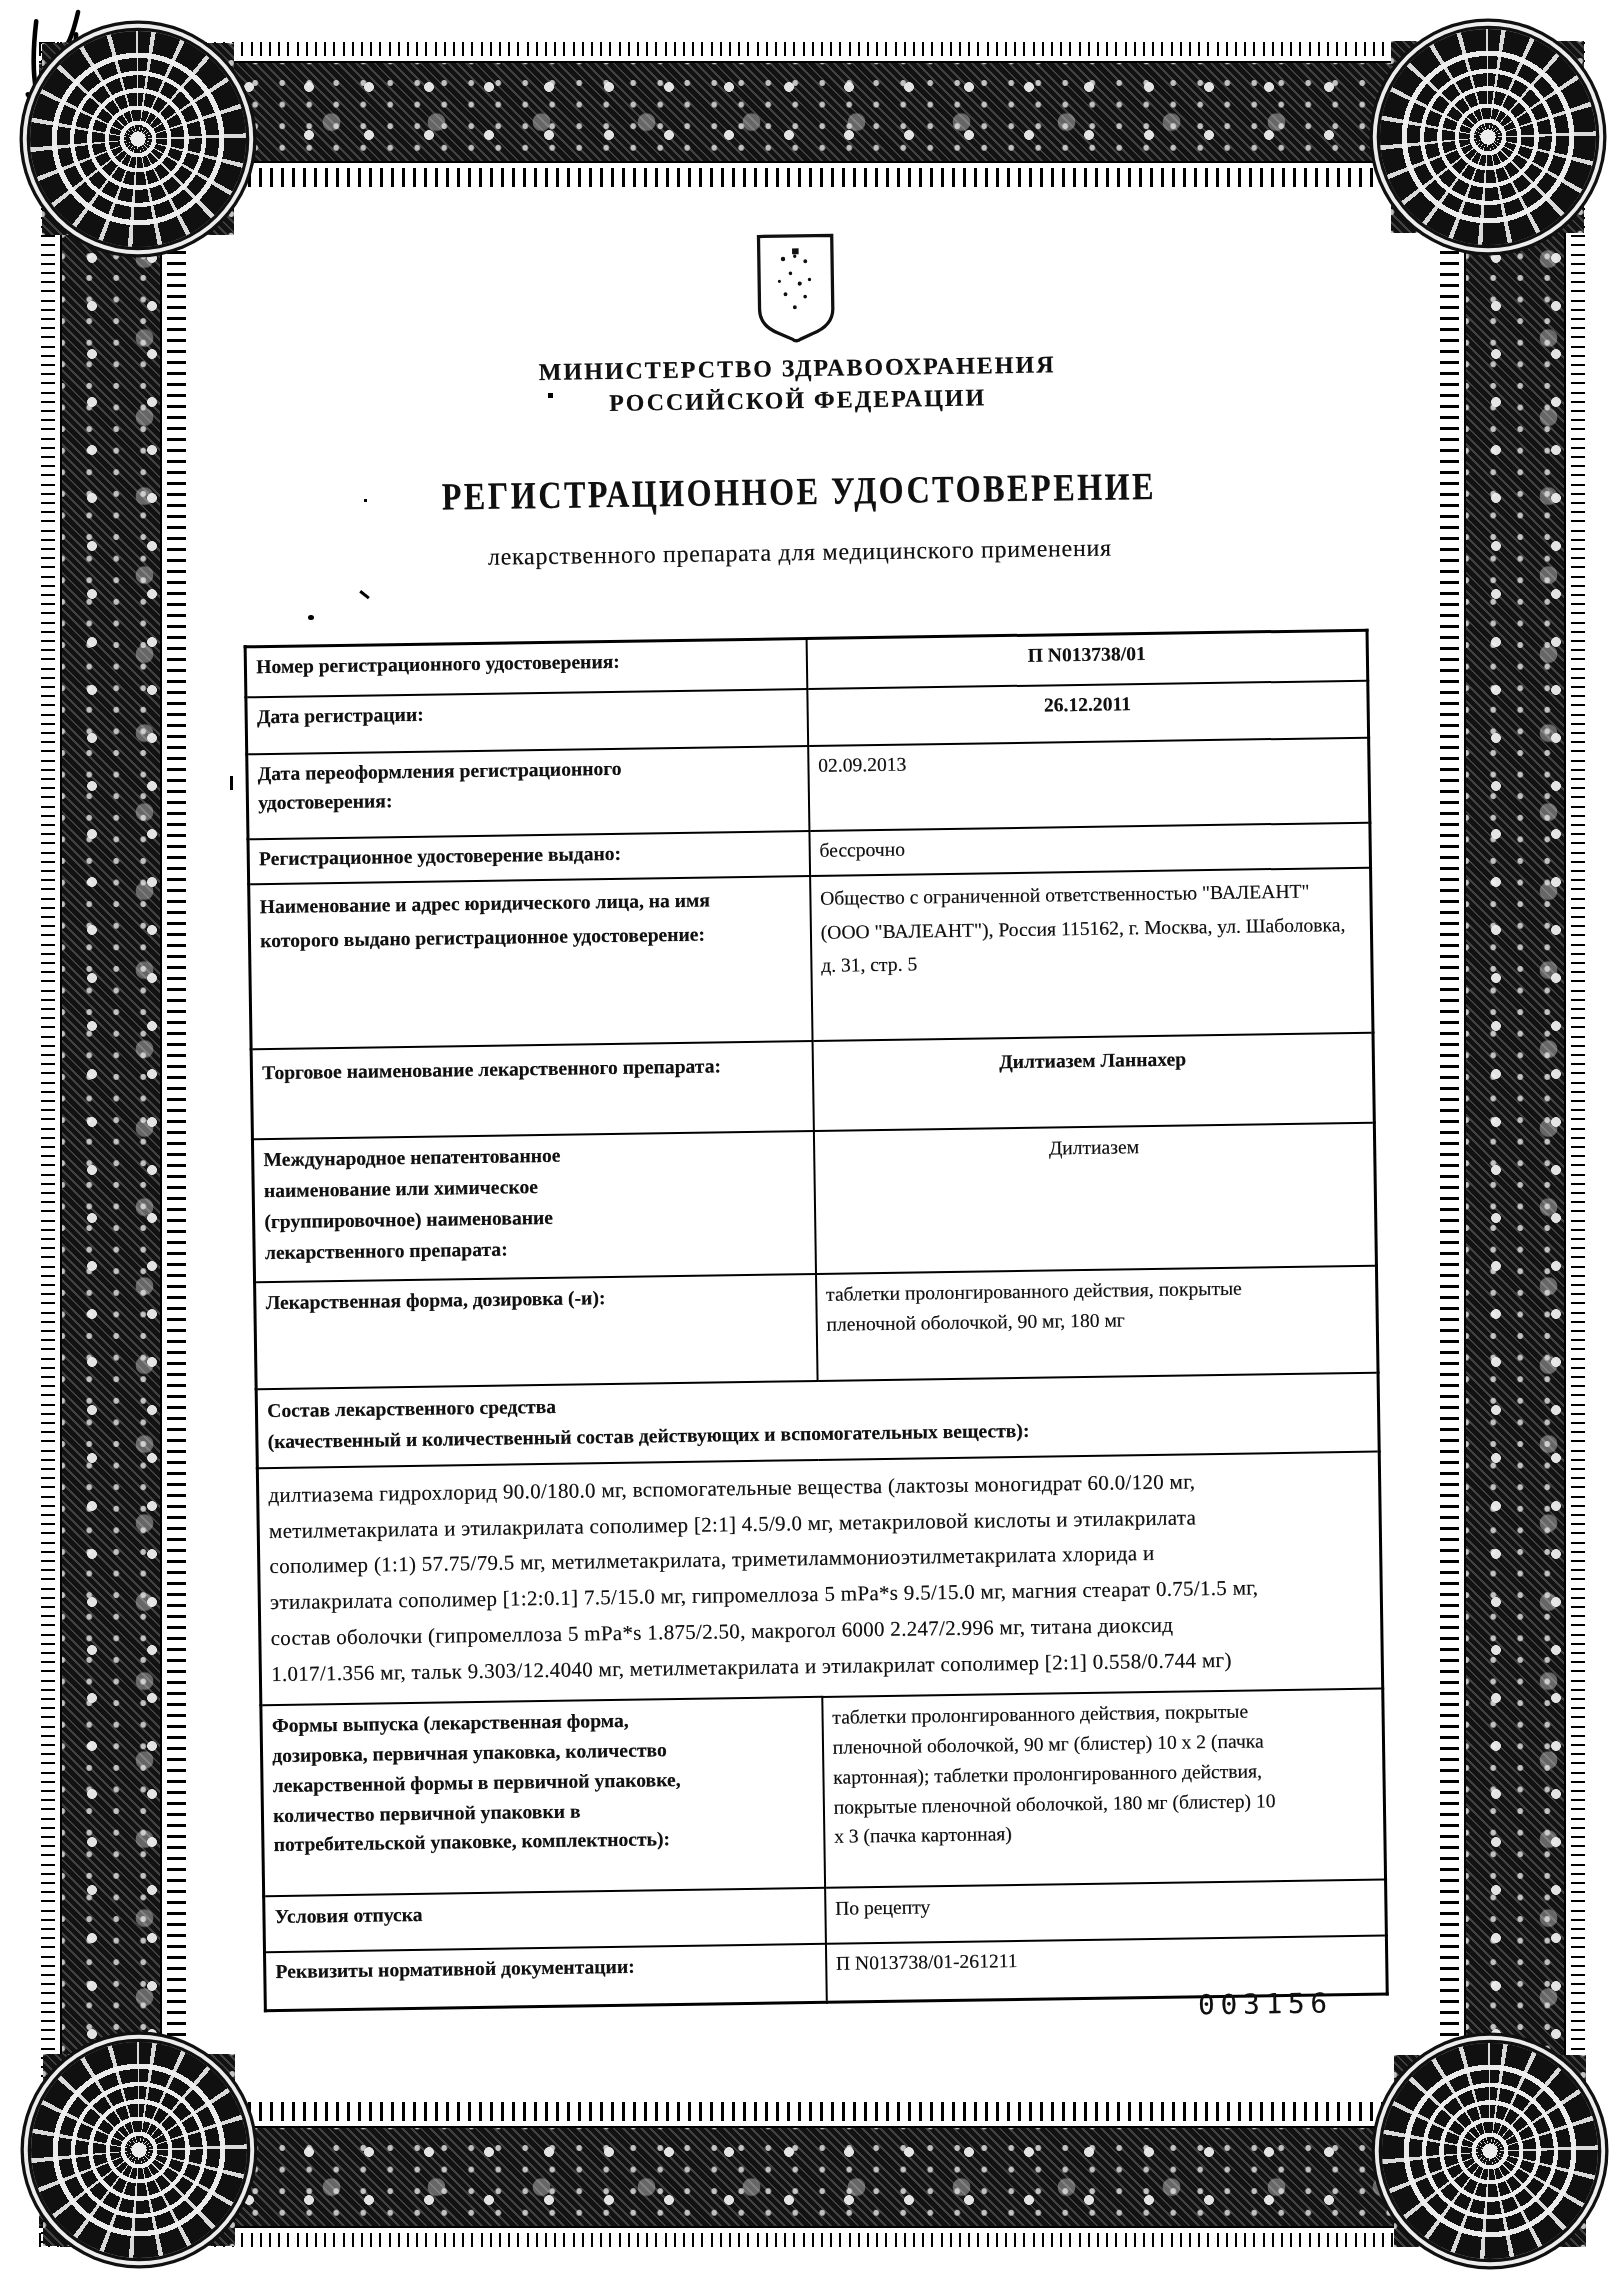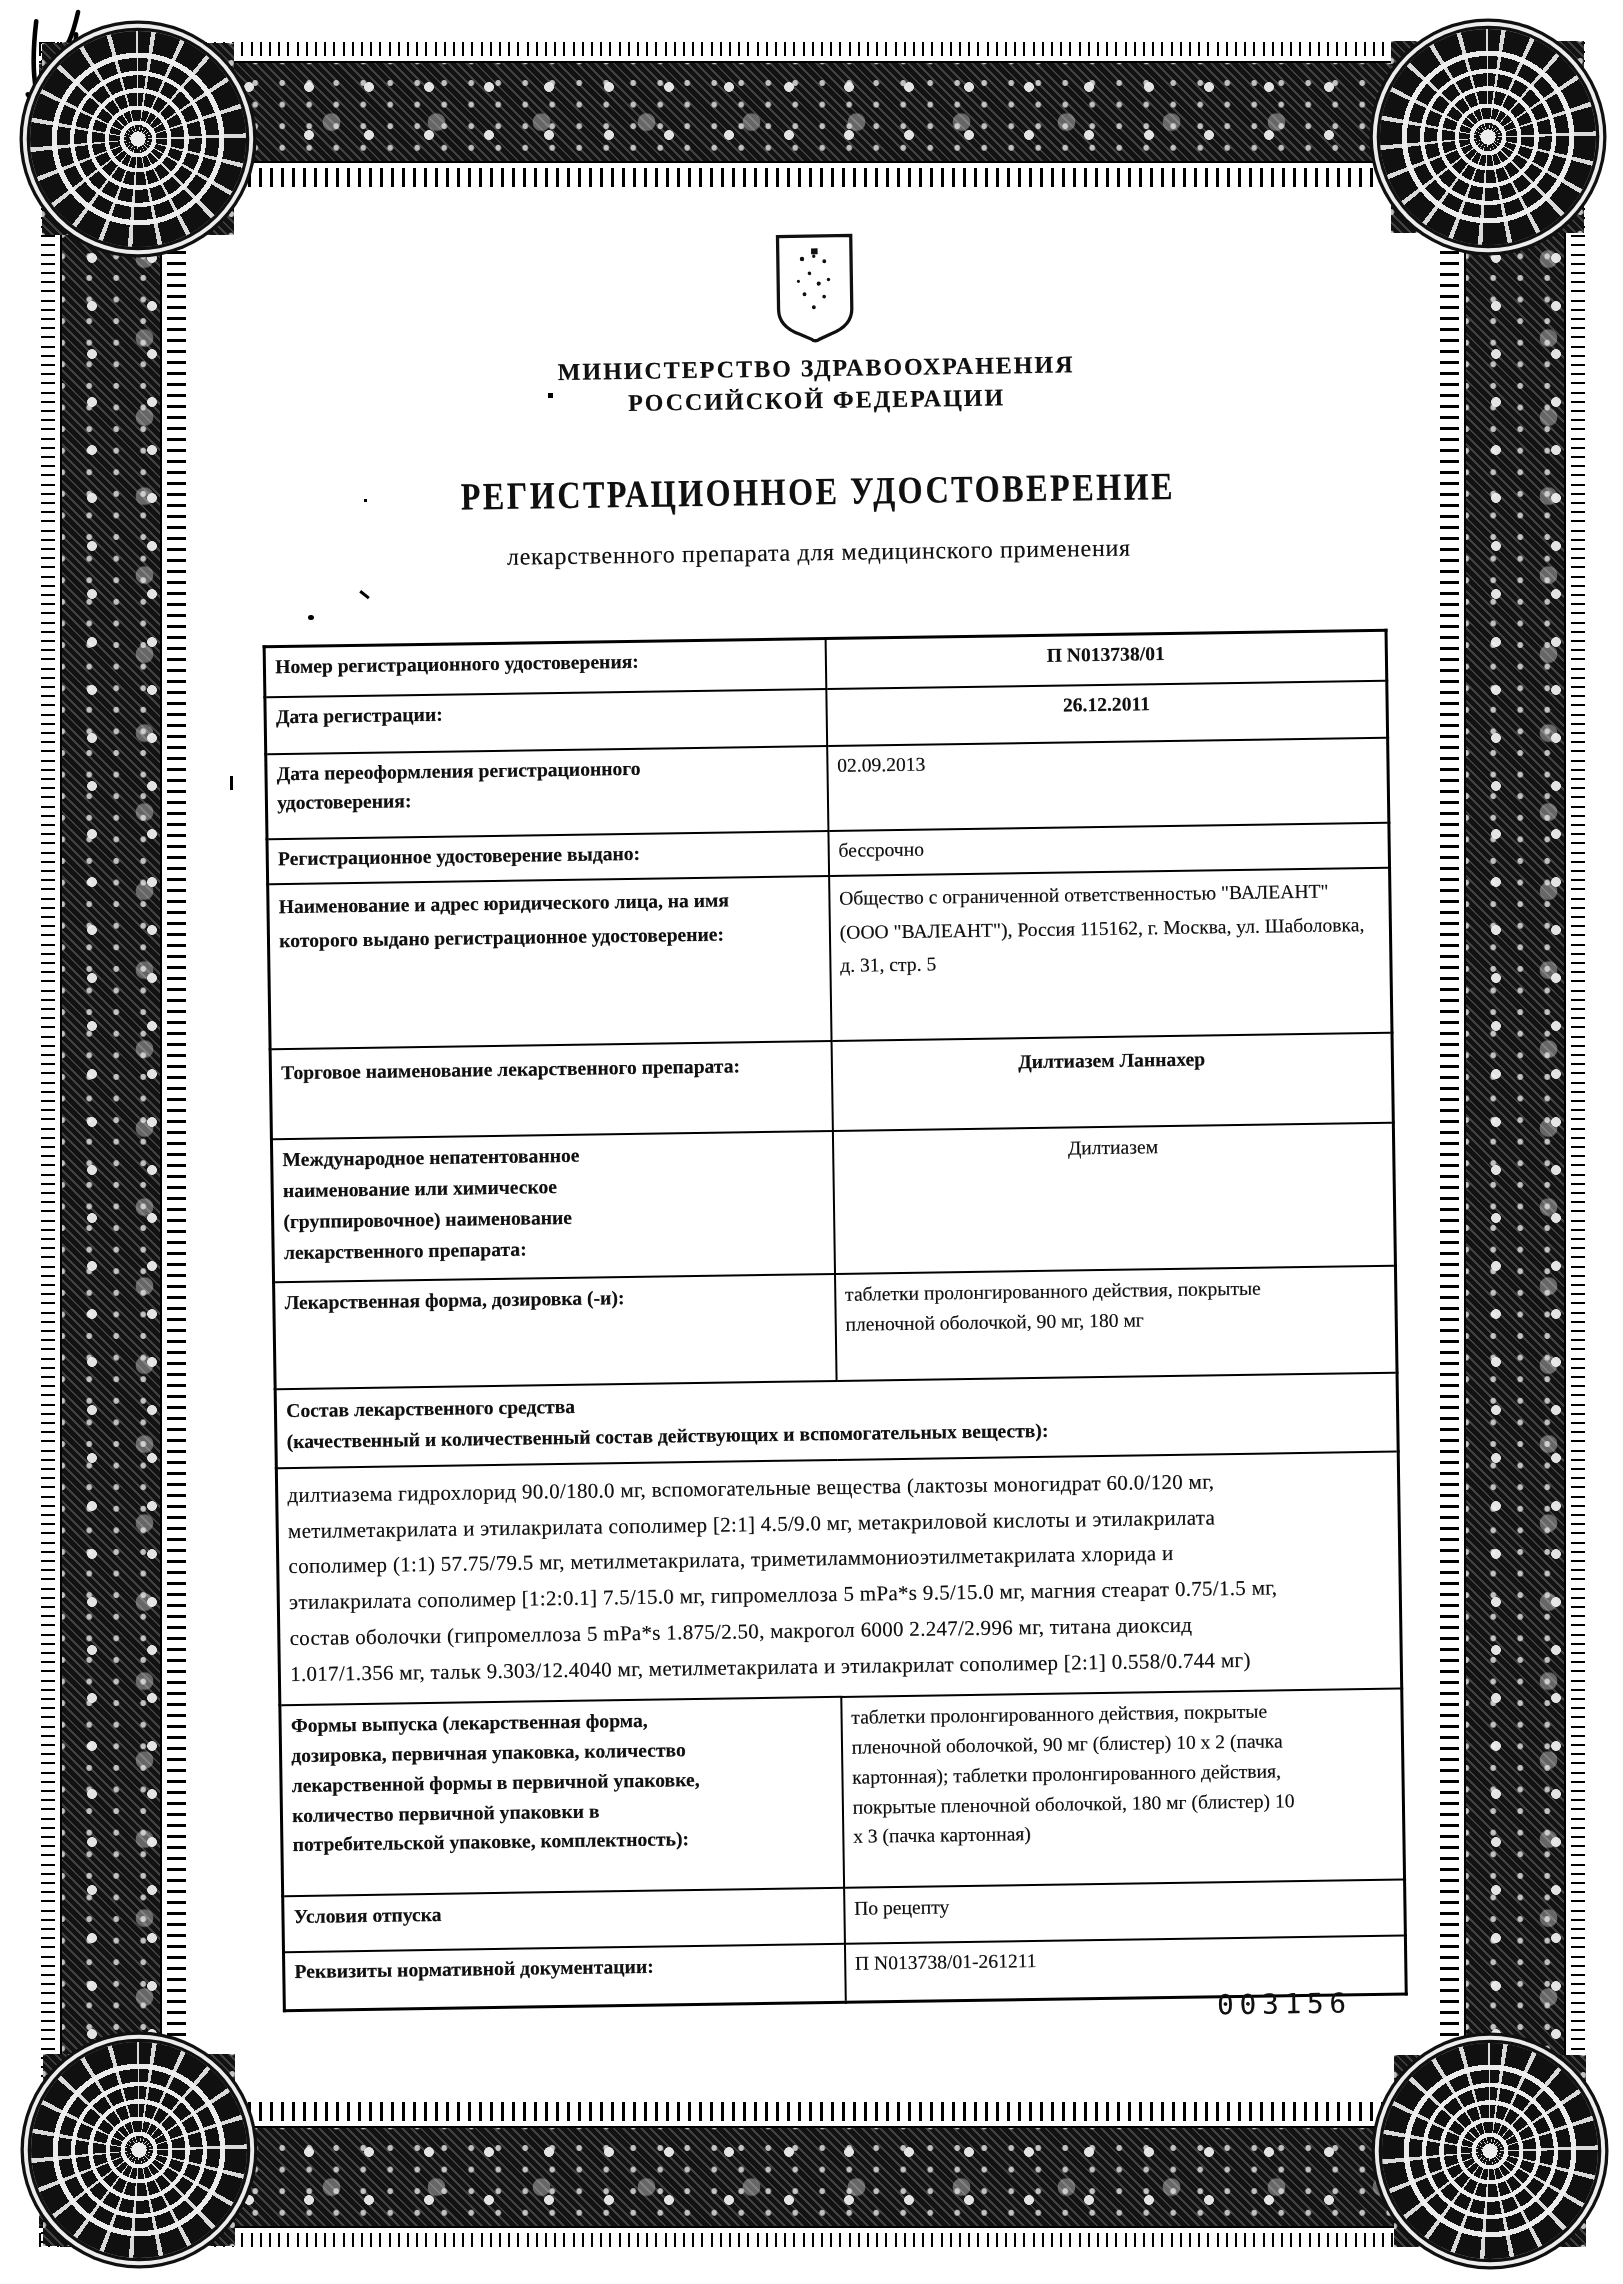--- a/index.html
+++ b/index.html
@@ -30,21 +30,21 @@
   .corner{position:absolute; width:216px; height:216px;}
   .corner-pad{position:absolute; inset:11.8px; }
   .rosette{
     position:absolute; inset:0; border-radius:50%;
     background:
       repeating-conic-gradient(rgba(240,240,240,0) 0deg 7deg, rgba(240,240,240,.9) 7deg 9.5deg, rgba(240,240,240,0) 9.5deg 16deg),
       radial-gradient(closest-side, #ececec 0 7%, #101010 7% 13%, #ececec 13% 17%, #101010 17% 27%, #ececec 27% 31%, #101010 31% 43%, #ececec 43% 47%, #101010 47% 59%, #ececec 59% 63%, #101010 63% 75%, #ececec 75% 80%, #101010 80% 100%);
     box-shadow:0 0 0 3.3px #101010, 0 0 0 7.2px #ededed, 0 0 0 10.5px #101010;
   }
   
-  .sheet{position:absolute; left:217px; top:209px; width:1207px; height:1859px;}
+  .sheet{position:absolute; left:198px; top:209px; width:1207px; height:1859px;}
   .content{position:absolute; inset:0; transform:rotate(-0.85deg); transform-origin:609px 458px;
            text-shadow:0.3px 0.2px 0 rgba(0,0,0,.45);}
   .emblem{display:block; margin:22px auto 9.2px;}
   .ministry{text-align:center; font-size:24px; font-weight:700; letter-spacing:2px; line-height:1.32;}
   .title{text-align:center; margin-top:56px; font-size:32px; font-weight:700; letter-spacing:2.6px; transform:scale(1,1.2);}
   .subtitle{text-align:center; margin-top:29px; font-size:24px; letter-spacing:0.7px;}
   
   table.reg{margin:71px 0 0 46px; border-collapse:collapse; width:1122px; border:3.3px solid #000; table-layout:fixed;}
   table.reg td{border:2.6px solid #000; vertical-align:top; padding:5.2px 9.2px; font-size:19.6px; line-height:1.48;}
   td.lbl{font-weight:700;}

